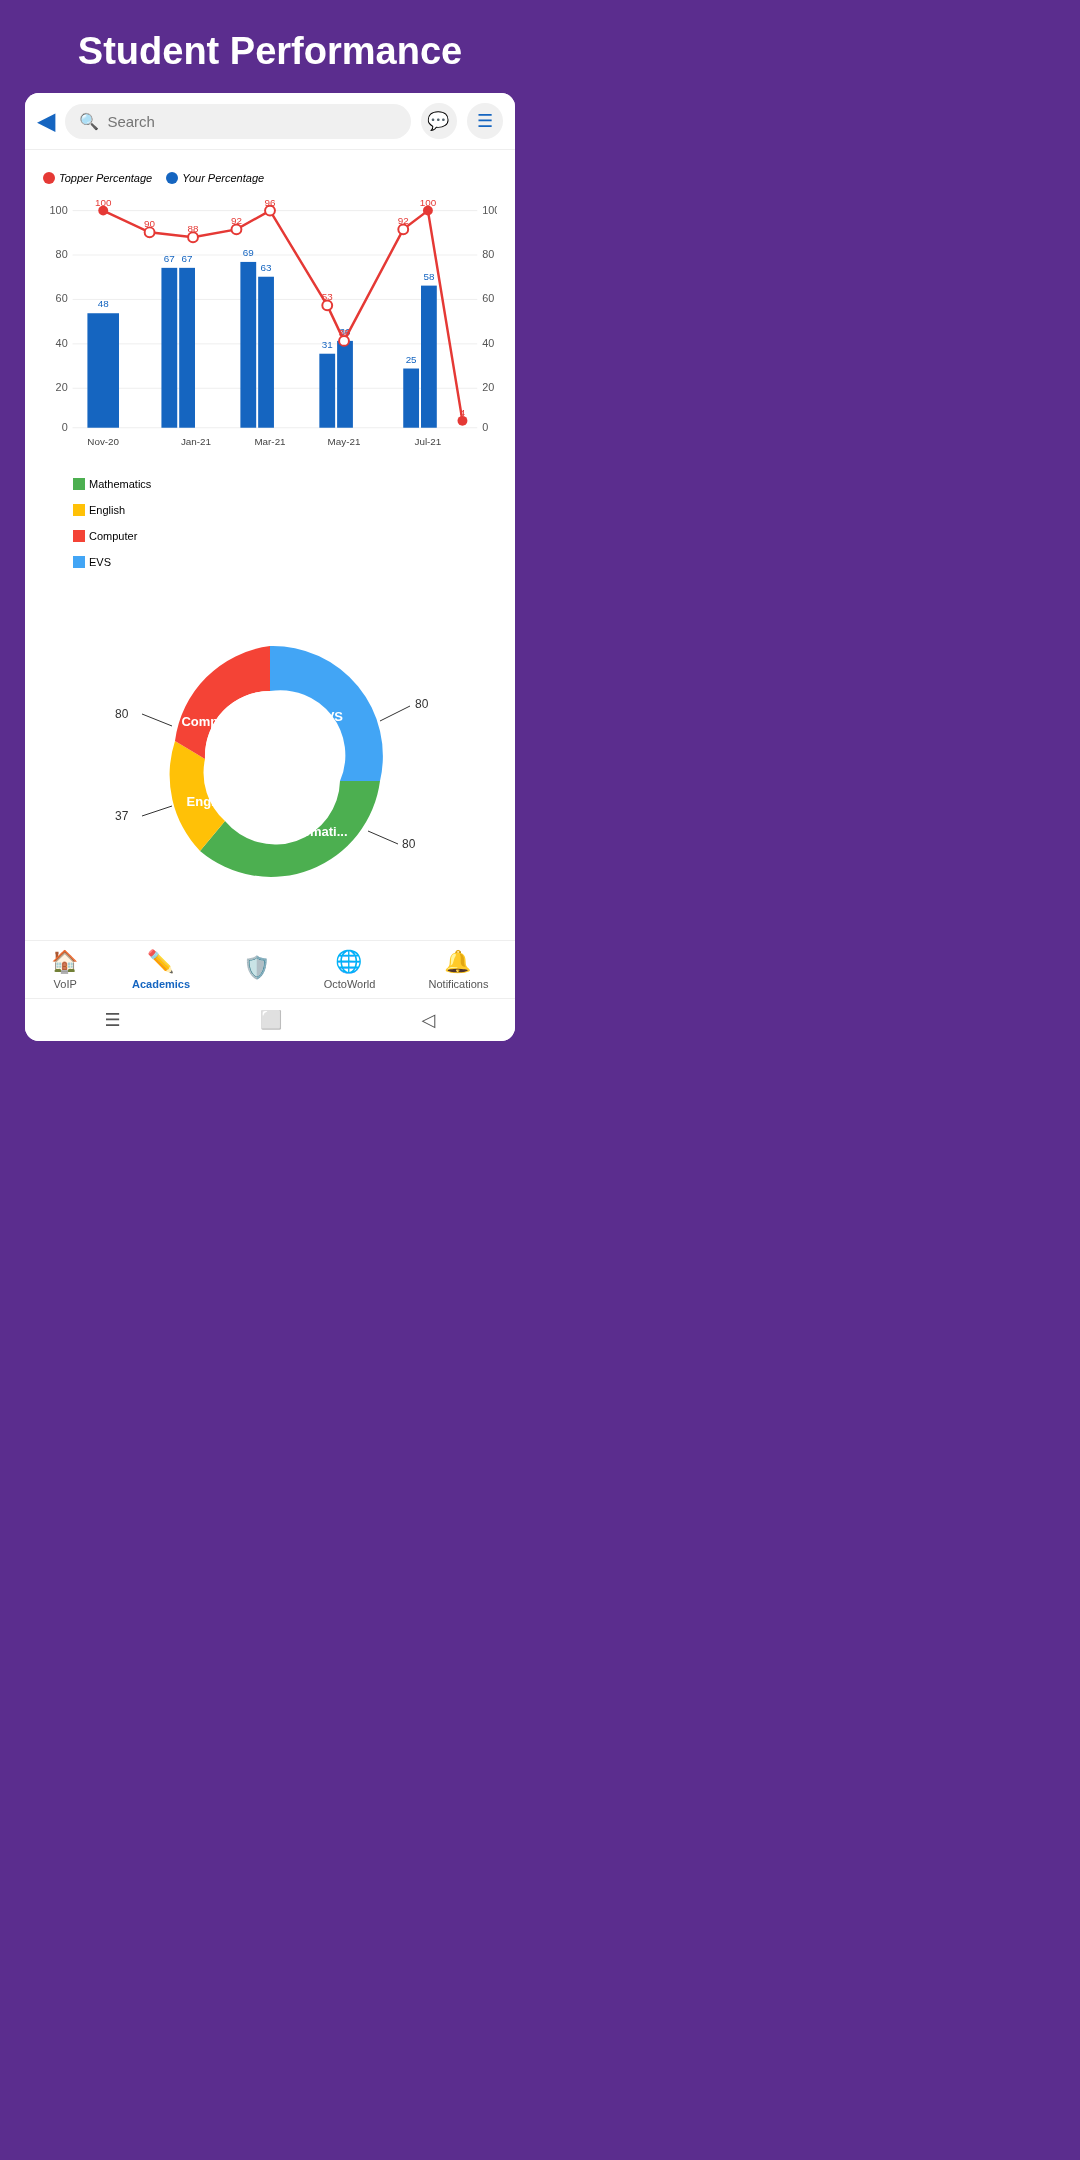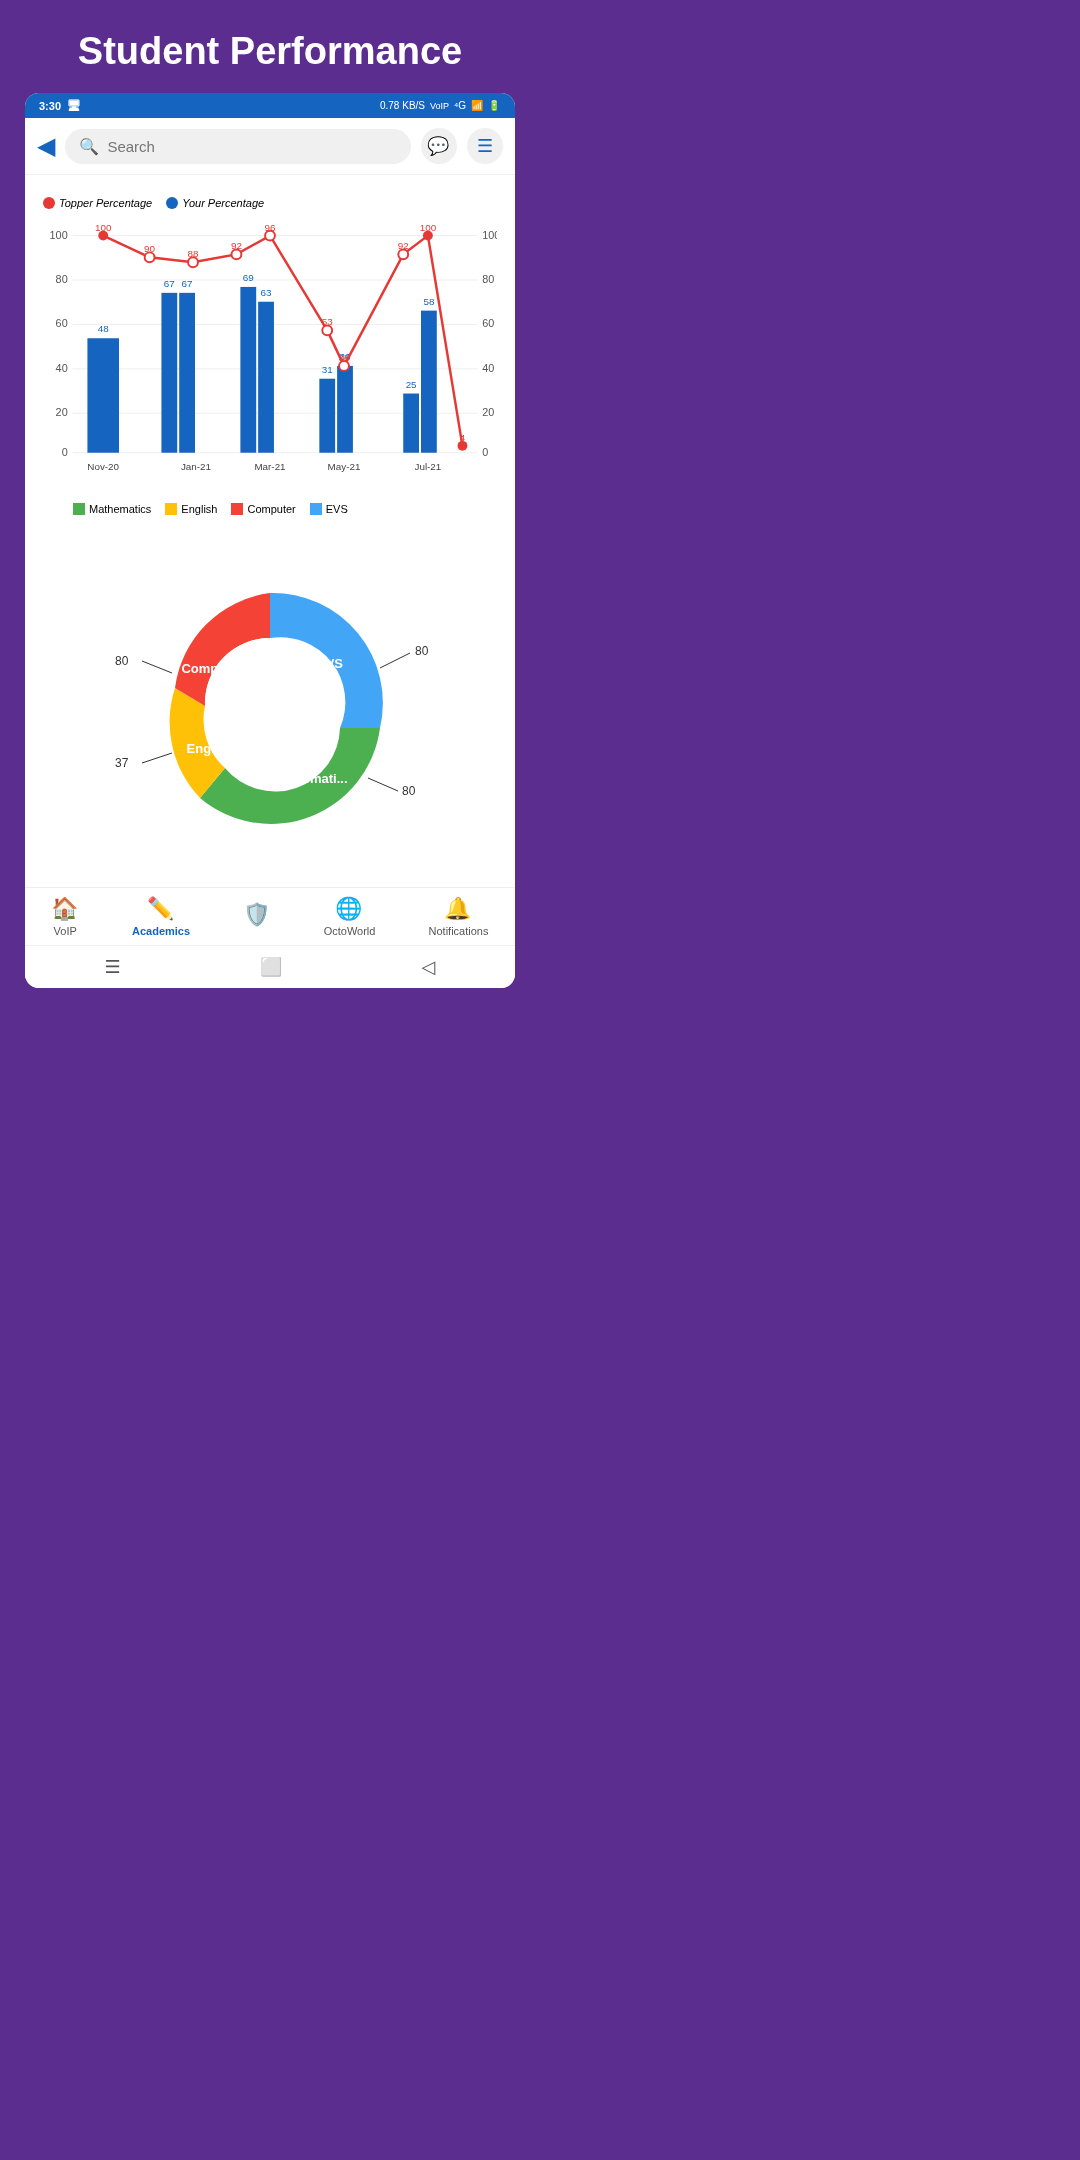--- a/index.html
+++ b/index.html
@@ -117,20 +117,21 @@
       height: 280px;
     }
     .bar-chart-svg { width: 100%; height: 100%; }
     .subject-legend {
       display: flex;
       gap: 14px;
       margin-top: 6px;
       flex-wrap: wrap;
       font-size: 11px;
       padding-left: 30px;
+      flex-direction: column;
     }
     .subject-legend-item { display: flex; align-items: center; gap: 4px; }
     .subject-square { width: 12px; height: 12px; }
     .donut-section {
       display: flex;
       justify-content: center;
       align-items: center;
       padding: 20px 0 10px;
       position: relative;
       min-height: 320px;
@@ -164,33 +165,20 @@
     }
     .sys-btn { font-size: 18px; color: #555; cursor: pointer; }
   </style>
 </head>
 <body>
 
 <h1 class="page-title">Student Performance</h1>
 
 <div class="phone-frame">
 
-  <div class="status-bar">
-    <div class="status-bar-left">
-      <span>3:30</span>
-      <span>🖥</span>
-    </div>
-    <div class="status-bar-right">
-      <span>0.78 KB/S</span>
-      <span style="font-size:9px">VoIP</span>
-      <span>⁴G</span>
-      <span>📶</span>
-      <span>🔋</span>
-    </div>
-  </div>
 
   <div class="top-bar">
     <div class="back-btn">◀</div>
     <div class="search-bar">
       <span class="search-icon">🔍</span>
       <input type="text" placeholder="Search" style="">
     </div>
     <div class="icon-btn">
       <span>💬</span>
     </div>

